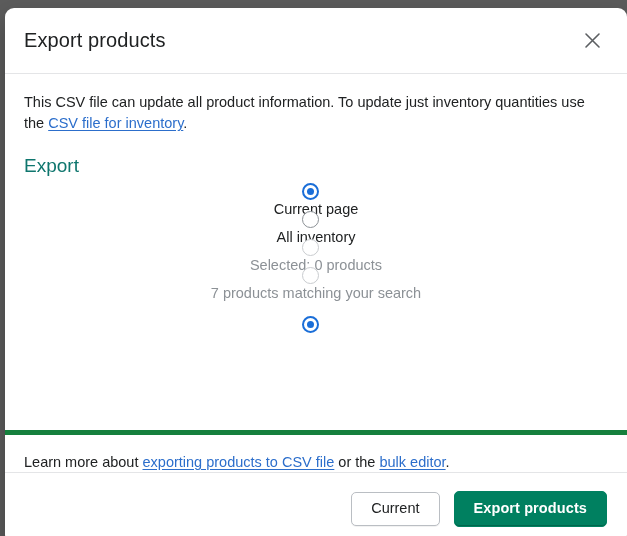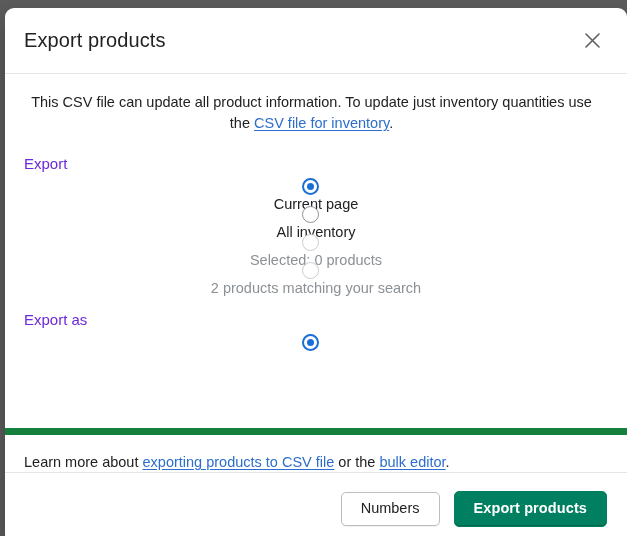--- a/index.html
+++ b/index.html
@@ -73,34 +73,33 @@
     padding: 18px 19px 0 19px;
     box-sizing: border-box;
   }
 
   .intro {
     font-size: 14.5px;
     line-height: 21px;
     color: #202223;
     margin: 0 0 0 0;
     max-width: 575px;
-    text-align: center;
   }
 
   a.link {
     color: #2c6ecb;
     text-decoration: underline;
     text-underline-offset: 2px;
     cursor: pointer;
   }
 
   .group { margin-top: 21px; }
   .group-label {
-    font-size: 15px;
-    color: #6d28d9;
+    font-size: 19px;
+    color: #0f766e;
     margin-bottom: 6px;
   }
 
   .radio-row {
     display: flex;
     align-items: center;
     height: 28px;
     cursor: pointer;
     flex-direction: column;
   }
@@ -140,21 +139,21 @@
 
   .radio-label {
     font-size: 14.5px;
     color: #202223;
     line-height: 18px;
   }
   .radio-label.disabled { color: #8c9196; }
 
   
   .learn-more {
-    border-top: 7px solid #15803d;
+    border-top: 5px solid #15803d;
     margin-top: 20px;
     padding: 17px 19px 0 19px;
     box-sizing: border-box;
   }
   .learn-more-text {
     font-size: 14.5px;
     color: #202223;
     line-height: 20px;
   }
 
@@ -233,37 +232,36 @@
         <span class="radio-label">All inventory</span>
       </div>
 
       <div class="radio-row disabled">
         <span class="radio disabled"></span>
         <span class="radio-label disabled">Selected: 0 products</span>
       </div>
 
       <div class="radio-row disabled">
         <span class="radio disabled"></span>
-        <span class="radio-label disabled">2 products matching your search</span>
+        <span class="radio-label disabled">7 products matching your search</span>
       </div>
     </div>
 
     <div class="group">
-      <div class="group-label">Export as</div>
 
       <div class="radio-row">
         <span class="radio checked"></span>
       </div>
 
     </div>
 
   </div>
 
   <div class="learn-more">
     <div class="learn-more-text"><span>Learn more about </span><a class="link">exporting products to CSV file</a><span> or the </span><a class="link">bulk editor</a><span>.</span></div>
   </div>
 
   <div class="modal-footer">
-    <button class="btn btn-secondary">Numbers</button>
+    <button class="btn btn-secondary">Current</button>
     <button class="btn btn-primary">Export products</button>
   </div>
 
 </div>
 
 </body></html>

